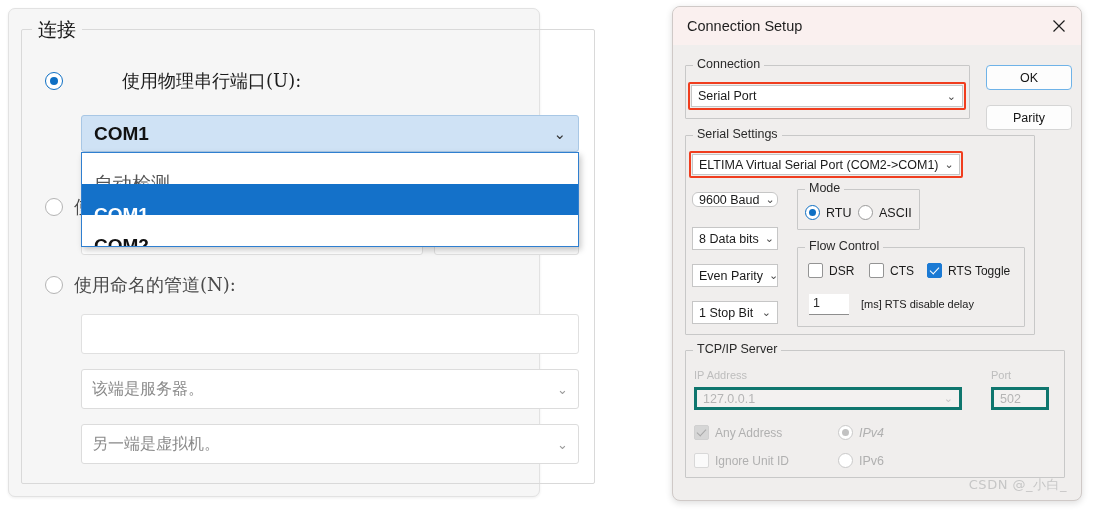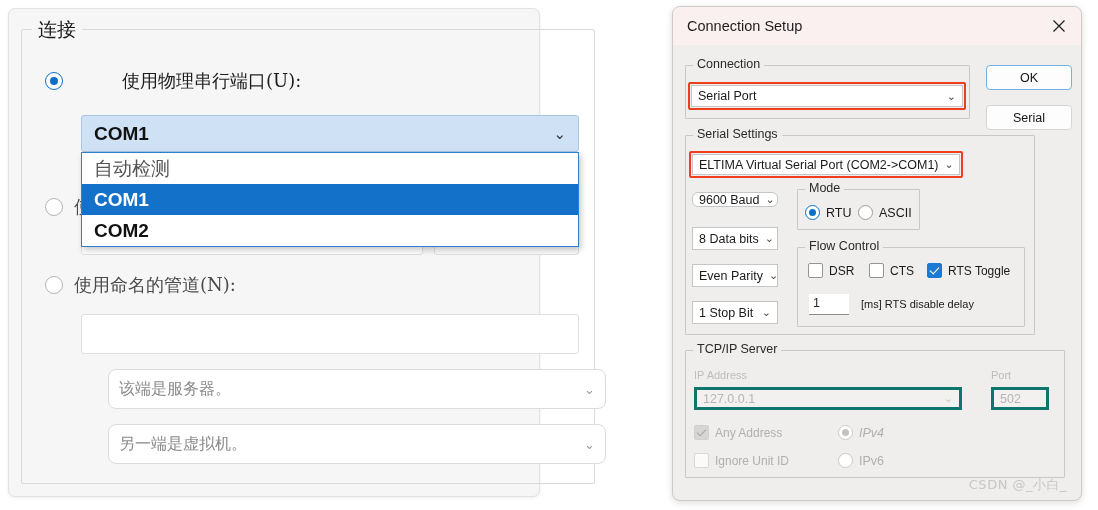--- a/index.html
+++ b/index.html
@@ -47,24 +47,24 @@
   }
   .radio-label {
     margin-left: 11px;
     font-family: "DejaVu Serif", "Liberation Serif", serif;
     font-size: 18px; color: #1c1c1c; white-space: nowrap;
   }
   .radio-label.muted { color: #4a4a4a; }
 
   .combo {
     position: absolute;
-    background: #fff; border: 1px solid #dcdcdc; border-radius: 8px;
+    background: #fff; border: 1px solid #dcdcdc; border-radius: 3px;
     display: flex; align-items: center; padding: 0 10px;
     font-family: "DejaVu Serif", "Liberation Serif", serif;
-    font-size: 16px; color: #8a8a8a; margin-left: 27px;
+    font-size: 16px; color: #8a8a8a;
   }
   .combo .caret {
     margin-left: auto; color: #9b9b9b; font-size: 13px;
     font-family: "Liberation Sans", sans-serif;
   }
   .textbox-plain {
     position: absolute; background: #fff; border: 1px solid #e0e0e0; border-radius: 3px;
   }
   .btn-browse {
     position: absolute; background: #fafafa; border: 1px solid #e0e0e0; border-radius: 3px;
@@ -82,21 +82,21 @@
     font-weight: bold; font-size: 19px; color: #111;
   }
   #port-combo .caret { margin-left: auto; color: #333; font-size: 15px; font-weight: normal; }
   #port-dropdown {
     position: absolute; left: 72px; top: 143px; width: 498px;
     background: #ffffff; border: 1px solid #2f7fd0;
     box-shadow: 2px 3px 6px rgba(0,0,0,0.22);
     z-index: 30;
   }
   .dd-item {
-    height: 31px; line-height: 31px; padding: 0 12px;
+    height: 31px; line-height: 31px; padding: 15px 12px;
     font-family: "Liberation Sans", "DejaVu Sans", sans-serif;
     font-weight: bold; font-size: 19px; color: #111;
     white-space: nowrap; overflow: hidden;
   }
   .dd-item.cjk {
     font-family: "DejaVu Serif", "Liberation Serif", serif;
     font-weight: normal; color: #555;
   }
   .dd-item.selected { background: #1471c9; color: #fff; }
 
@@ -276,21 +276,21 @@
     <div id="titlebar">
       <span id="title-text">Connection Setup</span>
       <span id="close-btn">
         <svg width="16" height="16" viewBox="0 0 16 16" aria-hidden="true">
           <path d="M2.5 2.5 L13.5 13.5 M13.5 2.5 L2.5 13.5" stroke="#1d1d1d" stroke-width="1.2" fill="none"></path>
         </svg>
       </span>
     </div>
 
     <div class="win-btn focused" style="left:313px; top:58px; width:86px; height:25px;">OK</div>
-    <div class="win-btn" style="left:313px; top:98px; width:86px; height:25px;">Serial</div>
+    <div class="win-btn" style="left:313px; top:98px; width:86px; height:25px;">Parity</div>
 
     <div class="win-group" style="left:12px; top:58px; width:285px; height:54px;">
       <span class="win-group-title">Connection</span>
     </div>
     <div class="win-combo" style="left:18px; top:78px; width:272px; height:22px;">
       <span>Serial Port</span>
       <span class="wcaret">⌄</span>
     </div>
     <div class="redbox" style="left:15px; top:75px; width:278px; height:28px;"></div>
 

